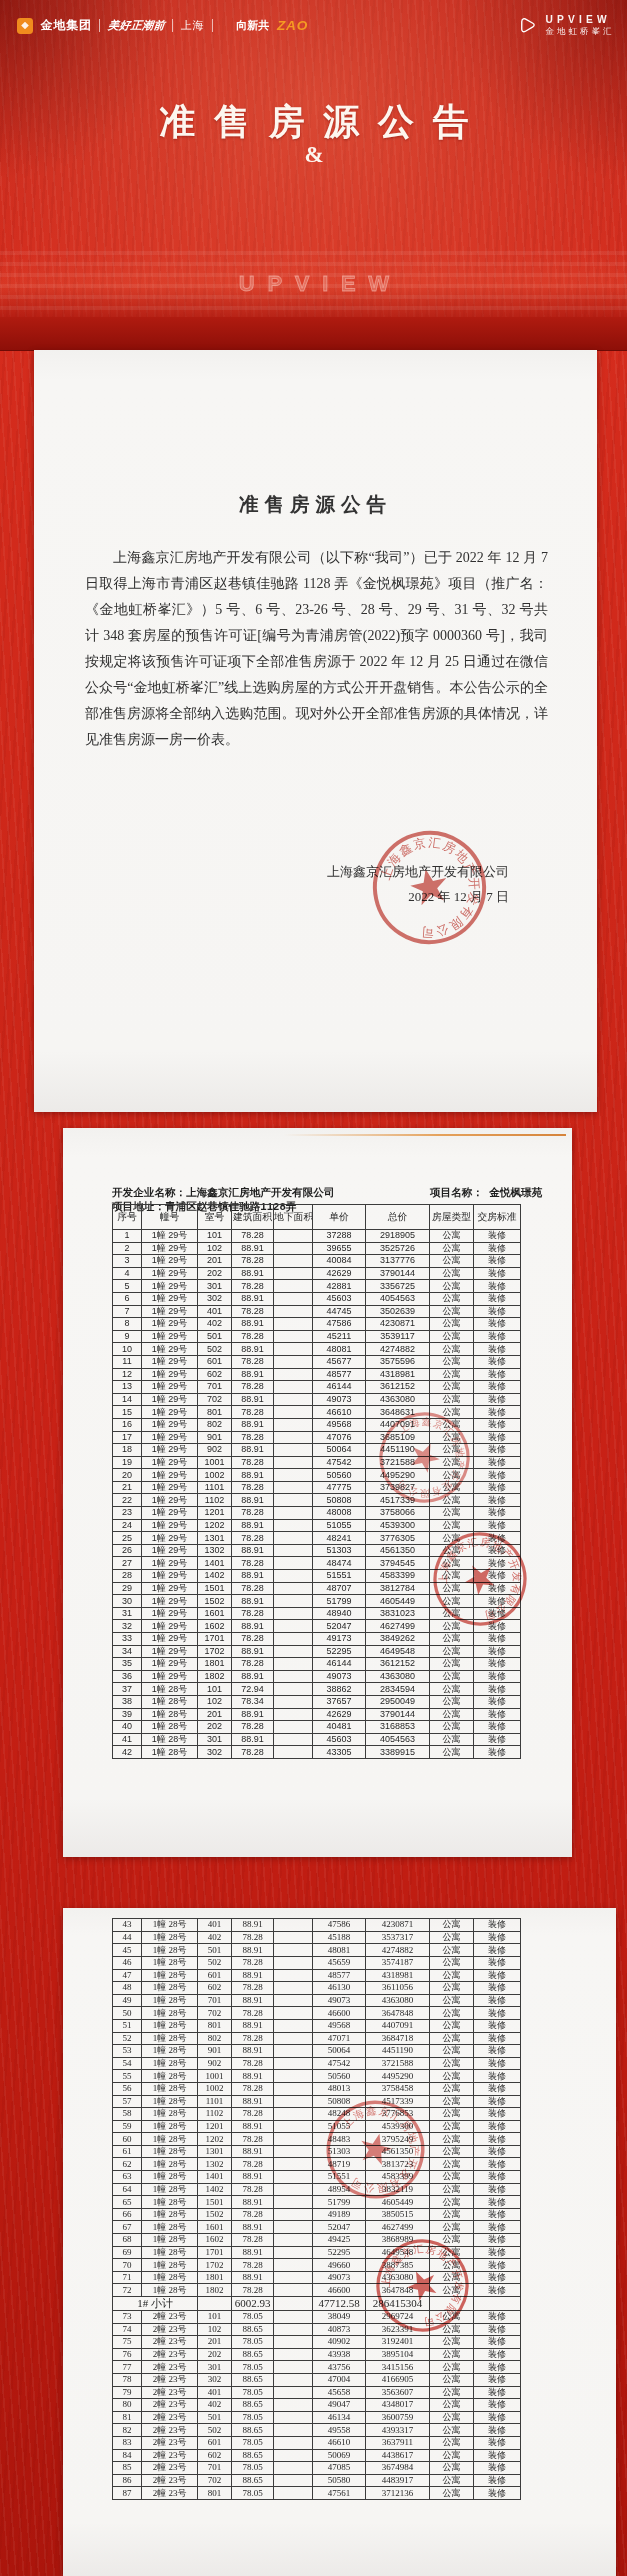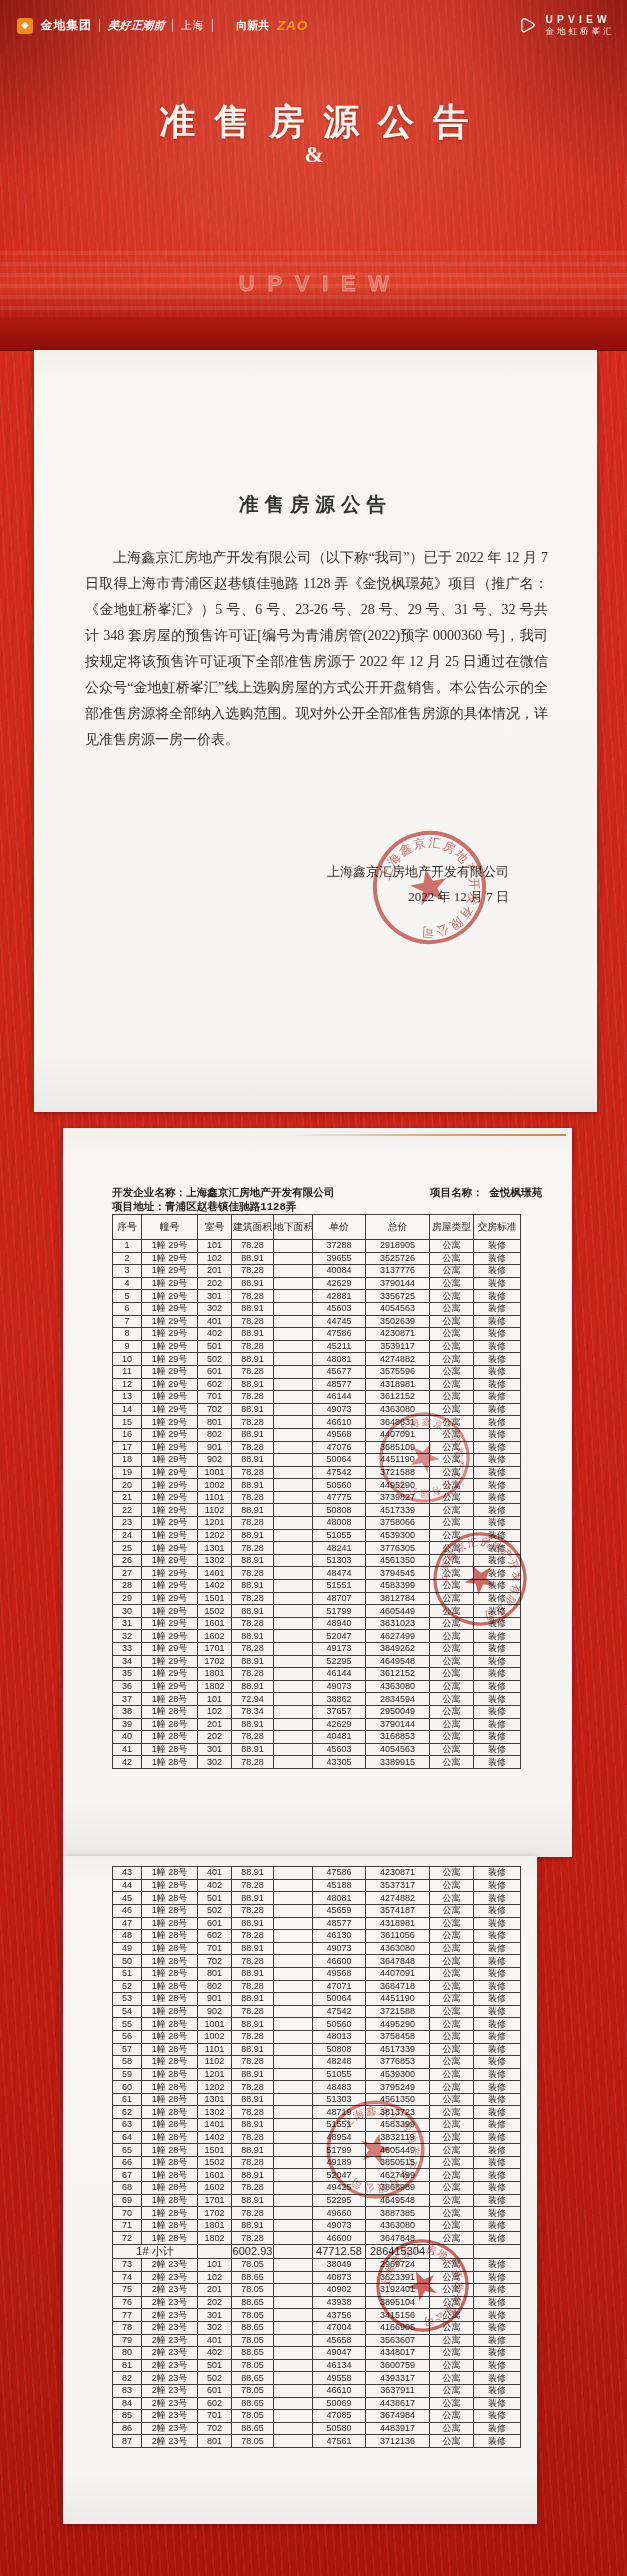--- a/index.html
+++ b/index.html
@@ -54,28 +54,28 @@
   .doc1{left:34px;top:350px;width:563px;height:762px;}
   .doc1-heading{position:absolute;top:141px;left:0;width:100%;text-align:center;
     font-family:"Liberation Serif","DejaVu Serif",serif;font-size:19.5px;font-weight:bold;letter-spacing:6px;color:#333;}
   .doc1-body{position:absolute;top:195px;left:51px;right:49px;
     font-family:"Liberation Serif","DejaVu Serif",serif;font-size:14px;line-height:26px;
     text-align:justify;text-indent:2em;color:#303030;}
   .doc1-sign{position:absolute;top:509px;right:88px;text-align:right;
     font-family:"Liberation Serif","DejaVu Serif",serif;font-size:13px;line-height:25.4px;color:#303030;}
   
   .doc2{left:63px;top:1128px;width:509px;height:729px;}
-  .doc3{left:63px;top:1856px;width:474px;height:668px;}
+  .doc3{left:63px;top:1908px;width:553px;height:668px;font-family:Liberation Serif, serif;}
   .orange-line{position:absolute;top:6px;left:221px;width:282px;height:1.7px;
     background:linear-gradient(90deg,rgba(226,148,66,0),rgba(226,148,66,.85) 55%,rgba(210,120,40,.9));}
   .meta{position:absolute;top:59px;left:49px;right:25.4px;font-size:10.6px;font-weight:bold;color:#1f1f1f;line-height:13.6px;font-family:Liberation Mono, monospace;}
   .meta .proj{position:absolute;left:310px;top:0;margin-left:8px;}
   .ptable{position:absolute;left:49px;width:409px;border-collapse:collapse;table-layout:fixed;
     font-size:9px;color:#262626;}
-  .t1{top:86px;padding-left:44px;}
+  .t1{top:76px;padding-left:44px;}
   .t2{top:10.2px;}
   .ptable th,.ptable td{border:0.8px solid #3c3c3c;padding:0;text-align:center;overflow:hidden;white-space:nowrap;}
   .ptable th{height:24px;font-size:9.8px;font-weight:500;}
   .ptable td{height:11.6px;line-height:11px;}
   .ptable tr.sub td{font-size:11px;height:13px;}
   .ptable{border:1.3px solid #2c2c2c;}
   
   .seal{position:absolute;color:rgba(192,48,40,.68);mix-blend-mode:multiply;pointer-events:none;}
   .seal svg{width:100%;height:100%;}
   .seal-doc1{left:370px;top:828px;width:119px;height:119px;transform:rotate(-12deg);}

